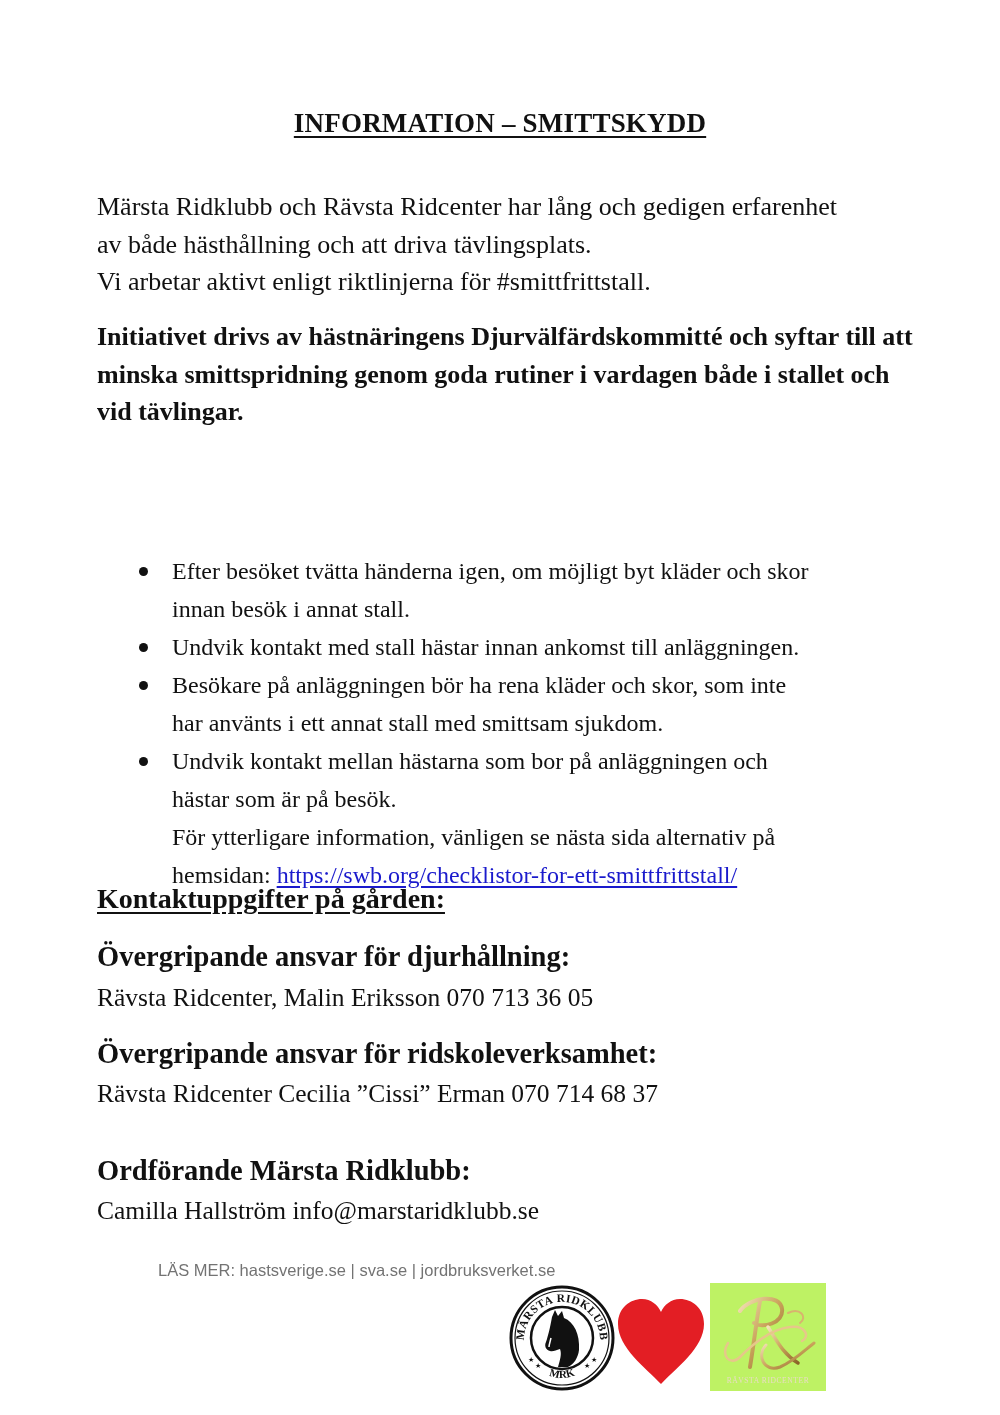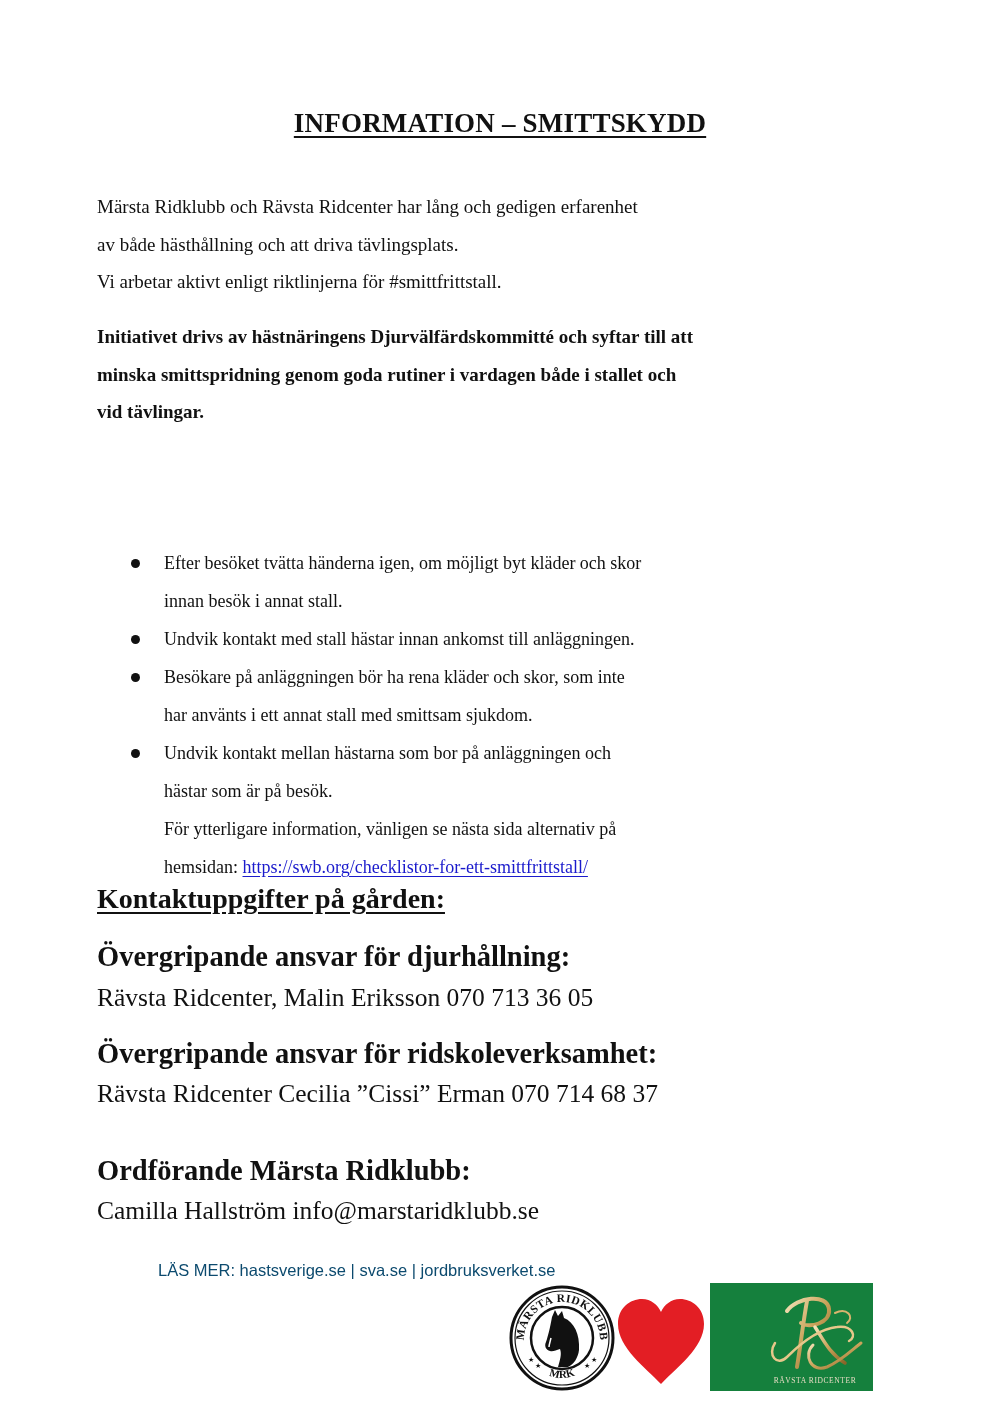--- a/index.html
+++ b/index.html
@@ -29,37 +29,37 @@
       font-size: 27px;
       text-decoration: underline;
       text-decoration-thickness: 2px;
       text-underline-offset: 4px;
       letter-spacing: 0.2px;
     }
     .para {
       position: absolute;
       left: 97px;
       width: 830px;
-      font-size: 19px;
+      font-size: 26px;
       line-height: 37.5px;
       margin: 0;
     }
     .para .line { display: block; white-space: nowrap; }
     .p1 { top: 188px; }
     .p2 { top: 318px; font-weight: bold; }
     .p3 { top: 446px; font-weight: bold; font-size: 25.5px; line-height: 37.5px; }
     .bullets {
       position: absolute;
       left: 97px;
       top: 540px;
       width: 830px;
-      margin: 4px;
+      margin: 12px;
       padding: 0;
       list-style: none;
-      font-size: 18px;
+      font-size: 24px;
       line-height: 38px;
     }
     .bullets li {
       position: relative;
       padding-left: 63px;
     }
     .bullets li .line { display: block; white-space: nowrap; }
     .bullet-dot {
       position: absolute;
       left: 30px;
@@ -102,39 +102,38 @@
     .h2 { top: 1038px; }
     .t2 { top: 1079px; }
     .h3 { top: 1155px; }
     .t3 { top: 1196px; }
     .read-more {
       position: absolute;
       left: 158px;
       top: 1261px;
       font-family: "Liberation Sans", "DejaVu Sans", sans-serif;
       font-size: 16.5px;
-      color: #0c4a6e;
+      color: #737373;
       white-space: nowrap;
     }
     .logo-mrk {
       position: absolute;
       left: 508px; top: 1284px;
       width: 108px; height: 108px;
     }
     .logo-heart {
       position: absolute;
       left: 616px; top: 1298px;
       width: 90px; height: 88px;
     }
     .logo-rrc {
       position: absolute;
       left: 710px; top: 1283px;
       width: 116px; height: 108px;
-      background: #15803d;
-      padding-left: 47px;
+      background: #bef264;
     }
     .logo-rrc svg { display: block; }
   </style>
 </head>
 <body>
 
 <div class="page">
 
   <div class="title">INFORMATION – SMITTSKYDD</div>
 

